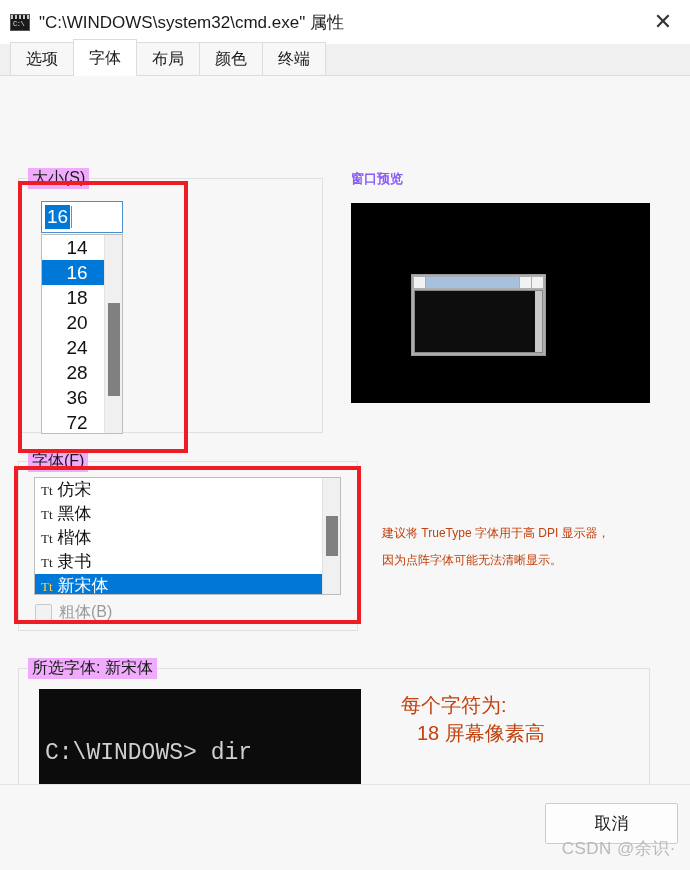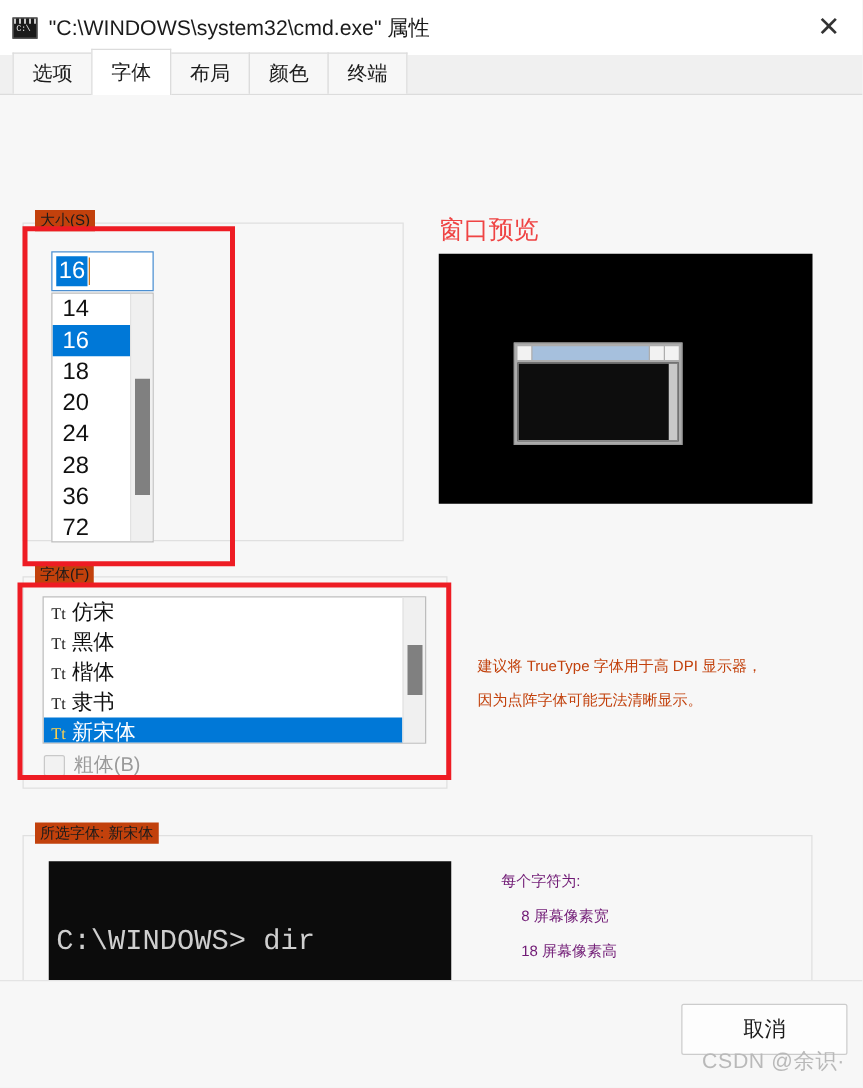--- a/index.html
+++ b/index.html
@@ -92,23 +92,23 @@
 
   
   .group {
     position: absolute;
     border: 1px solid #e0e0e0;
     background: transparent;
   }
   .group > .legend {
     position: absolute;
     top: -11px; left: 9px;
-    background: #c2410c;
+    background: #f0abfc;
     padding: 0 4px;
-    font-size: 12px; color: #1b1b1b;
+    font-size: 16px; color: #1b1b1b;
     white-space: nowrap;
   }
 
   
   #size-group { left: 18px; top: 102px; width: 305px; height: 255px; }
   .size-input {
     position: absolute; left: 22px; top: 22px;
     width: 82px; height: 32px;
     background: #fff; border: 1px solid #4b8fd1;
     display: flex; align-items: center;
@@ -122,21 +122,21 @@
   .size-input .caret {
     width: 1px; height: 22px; background: #d07a20; margin-left: 1px;
   }
   .listbox {
     position: absolute;
     background: #fff;
     border: 1px solid #bdbdbd;
     overflow: hidden;
   }
   #size-list { left: 22px; top: 55px; width: 82px; height: 200px; }
-  #size-list .items { position: absolute; left: 0; top: 0; right: 18px; }
+  #size-list .items { position: absolute; left: 0; top: 0; right: 18px; text-align: center; }
   .size-item {
     height: 25px; line-height: 25px;
     font-size: 19px; color: #111;
     padding-left: 8px;
   }
   .size-item.selected { background: #0078d7; color: #fff; }
   .vscroll {
     position: absolute; top: 0; right: 0; bottom: 0;
     width: 18px; background: #f0f0f0;
     border-left: 1px solid #e2e2e2;
@@ -172,21 +172,21 @@
   }
   .checkbox-row .box {
     width: 17px; height: 17px;
     border: 1px solid #c9c9c9; background: #f2f2f2;
     margin-right: 7px; border-radius: 2px;
   }
 
   
   #preview-label {
     position: absolute; left: 351px; top: 94px;
-    font-size: 20px; color: #ef4444;
+    font-size: 13px; color: #8b5cf6; font-weight: bold;
   }
   #preview-box {
     position: absolute; left: 351px; top: 127px;
     width: 299px; height: 200px;
     background: #000;
   }
   .mini-win {
     position: absolute; left: 60px; top: 71px;
     width: 135px; height: 82px;
     background: #adadad; border: 1px solid #9a9a9a;
@@ -224,21 +224,21 @@
     overflow: hidden;
     font-family: "Liberation Mono","DejaVu Sans Mono",monospace;
     color: #cfcfcf;
     font-size: 23px;
     line-height: 25px;
     padding: 2px 0 0 6px;
     white-space: pre;
   }
   #metrics {
     position: absolute; left: 382px; top: 22px;
-    font-size: 12px; color: #701a75;
+    font-size: 20px; color: #c2410c;
     line-height: 28px;
   }
   #metrics .indent { padding-left: 16px; }
 
   
   .footer {
     position: absolute; left: 0; right: 0; bottom: 0;
     height: 86px;
     border-top: 1px solid #e4e4e4;
     background: #f7f7f7;
@@ -379,21 +379,20 @@
 
       <div id="term-preview">
         <div>C:\WINDOWS&gt; dir</div>
         
         
         
       </div>
 
       <div id="metrics">
         <div>每个字符为:</div>
-        <div class="indent">8 屏幕像素宽</div>
         <div class="indent">18 屏幕像素高</div>
       </div>
     </div>
 
     <div class="annot" id="annot-size"></div>
     <div class="annot" id="annot-font"></div>
 
     <div class="footer">
       <div class="btn" id="cancel-button">取消</div>
       <div class="watermark">CSDN @余识·</div>

